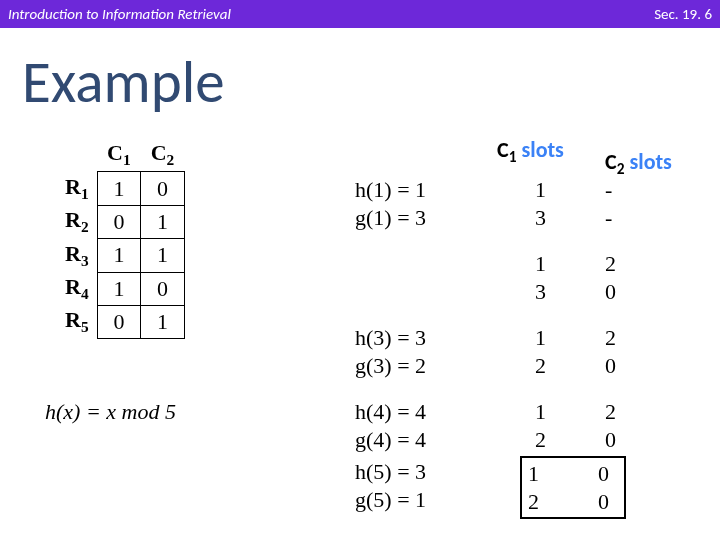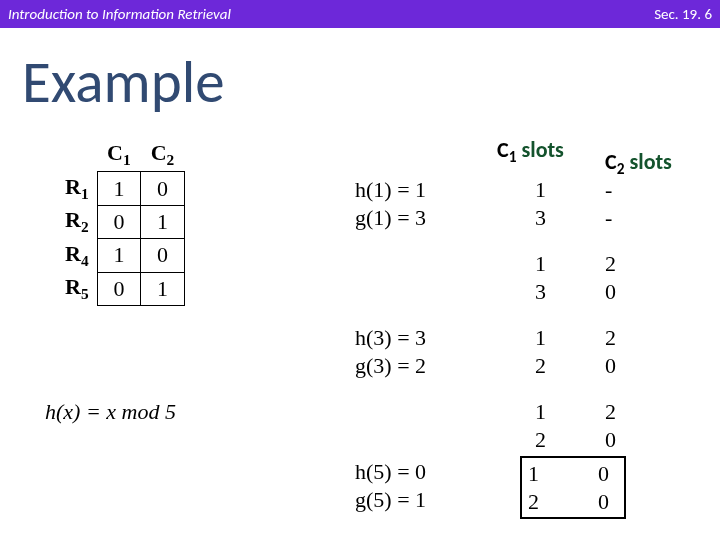--- a/index.html
+++ b/index.html
@@ -68,21 +68,21 @@
     font-size: 22px;
   }
 
   
   .slots-hdr {
     font-family: Calibri, Arial, sans-serif;
     font-size: 22px;
     font-weight: bold;
     color: #000;
   }
-  .slots-hdr .word { color: #14532d; }
+  .slots-hdr .word { color: #3b82f6; }
 
   
   .hg {
     font-size: 22px;
     line-height: 1.25;
   }
   .slotvals {
     font-size: 22px;
     line-height: 1.25;
     display: flex;
@@ -118,20 +118,25 @@
       <td class="rowhead"><span>R</span><sub>1</sub></td>
       <td class="boxcell">1</td>
       <td class="boxcell">0</td>
     </tr>
     <tr>
       <td class="rowhead"><span>R</span><sub>2</sub></td>
       <td class="boxcell">0</td>
       <td class="boxcell">1</td>
     </tr>
     <tr>
+      <td class="rowhead"><span>R</span><sub>3</sub></td>
+      <td class="boxcell">1</td>
+      <td class="boxcell">1</td>
+    </tr>
+    <tr>
       <td class="rowhead"><span>R</span><sub>4</sub></td>
       <td class="boxcell">1</td>
       <td class="boxcell">0</td>
     </tr>
     <tr>
       <td class="rowhead"><span>R</span><sub>5</sub></td>
       <td class="boxcell">0</td>
       <td class="boxcell">1</td>
     </tr>
   </tbody>
@@ -180,33 +185,37 @@
     <div class="col">
         <div>1</div>
         <div>2</div>
       </div>
     <div class="col">
         <div>2</div>
         <div>0</div>
       </div>
   </div>
 
+  <div class="hg abs" style="left:355px; top:270px;">
+    <div>h(4) = 4</div>
+    <div>g(4) = 4</div>
+  </div>
   <div class="slotvals abs" style="left:535px; top:270px;">
     <div class="col">
         <div>1</div>
         <div>2</div>
       </div>
     <div class="col">
         <div>2</div>
         <div>0</div>
       </div>
   </div>
 
   <div class="hg abs" style="left:355px; top:330px;">
-    <div>h(5) = 0</div>
+    <div>h(5) = 3</div>
     <div>g(5) = 1</div>
   </div>
   <div class="abs finalbox" style="left:520px; top:328px;">
     <div class="slotvals">
       <div class="col">
           <div>1</div>
           <div>2</div>
         </div>
       <div class="col">
           <div>0</div>

